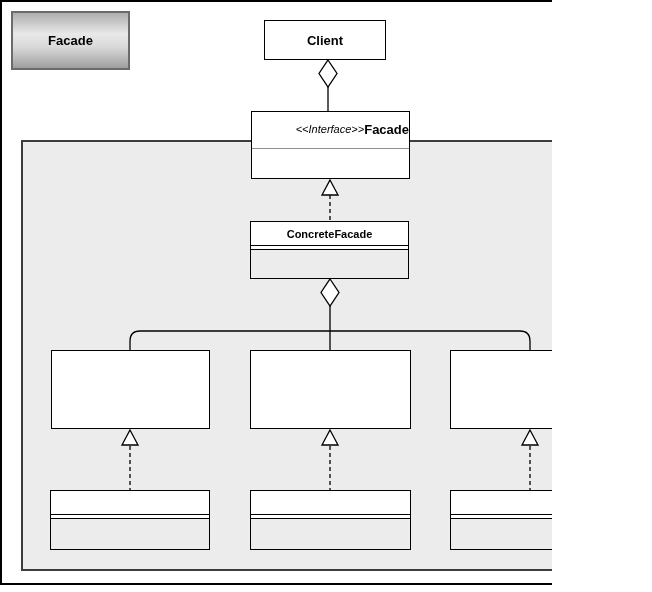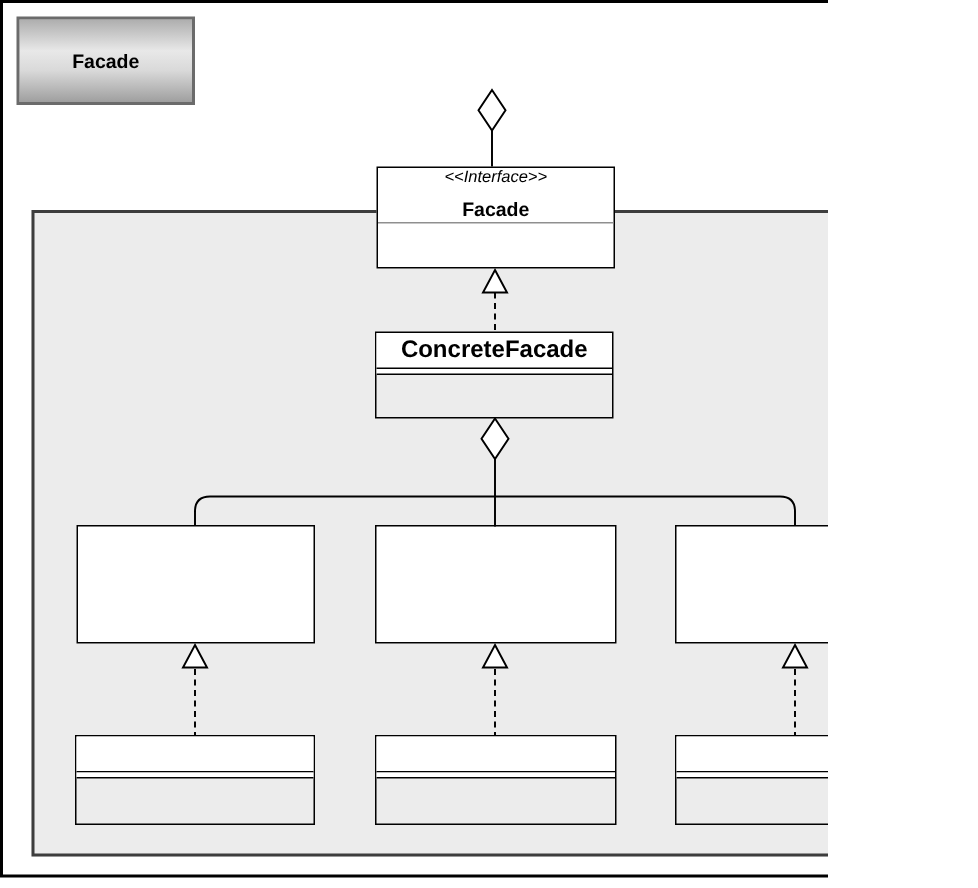--- a/index.html
+++ b/index.html
@@ -46,34 +46,34 @@
     left:264px;top:20px;width:122px;height:40px;
     display:flex;align-items:center;justify-content:center;
     font-weight:bold;font-size:13px;
   }
   .iface{
     left:251px;top:111px;width:159px;height:68px;
     display:flex;flex-direction:column;
   }
   .iface-head{
     height:36px;border-bottom:1px solid #8f8f8f;
-    display:flex;flex-direction:column;align-items:center;justify-content:space-between;
+    display:flex;align-items:center;justify-content:flex-end;
     line-height:1.25;
   }
   .stereo{font-style:italic;font-size:11px;}
   .iname{font-weight:bold;font-size:13px;}
   .iface-body{flex:1;}
   
   .cmp{
     display:flex;flex-direction:column;background:transparent;
   }
   .cmp .c-title{
     height:23px;background:#fff;border-bottom:1px solid #000;
     display:flex;align-items:center;justify-content:center;
-    font-weight:bold;font-size:16px;
+    font-weight:bold;font-size:11px;
   }
   .cmp .c-attrs{height:3px;background:#fff;border-bottom:1px solid #000;}
   .cmp .c-body{flex:1;}
   .concrete{left:250px;top:221px;width:159px;height:58px;border-width:1.5px;}
   .subcls{background:#fff;border-width:1.2px;}
   .sub1{left:51px; top:350px;width:159px;height:79px;}
   .sub2{left:250px;top:350px;width:161px;height:79px;}
   .sub3{left:450px;top:350px;width:162px;height:79px;}
   .implcls{border-width:1.2px;}
   .imp1{left:50px; top:490px;width:160px;height:60px;}
@@ -91,20 +91,23 @@
 <div class="canvas">
 
   <div class="page-border"></div>
 
   <div class="legend">
     <span>Facade</span>
   </div>
 
   <div class="container"></div>
 
+  <div class="cls client">
+    <span>Client</span>
+  </div>
 
   <div class="cls iface">
     <div class="iface-head">
       <div class="stereo">&lt;&lt;Interface&gt;&gt;</div>
       <div class="iname">Facade</div>
     </div>
     <div class="iface-body"></div>
   </div>
 
   <div class="cls cmp concrete">

